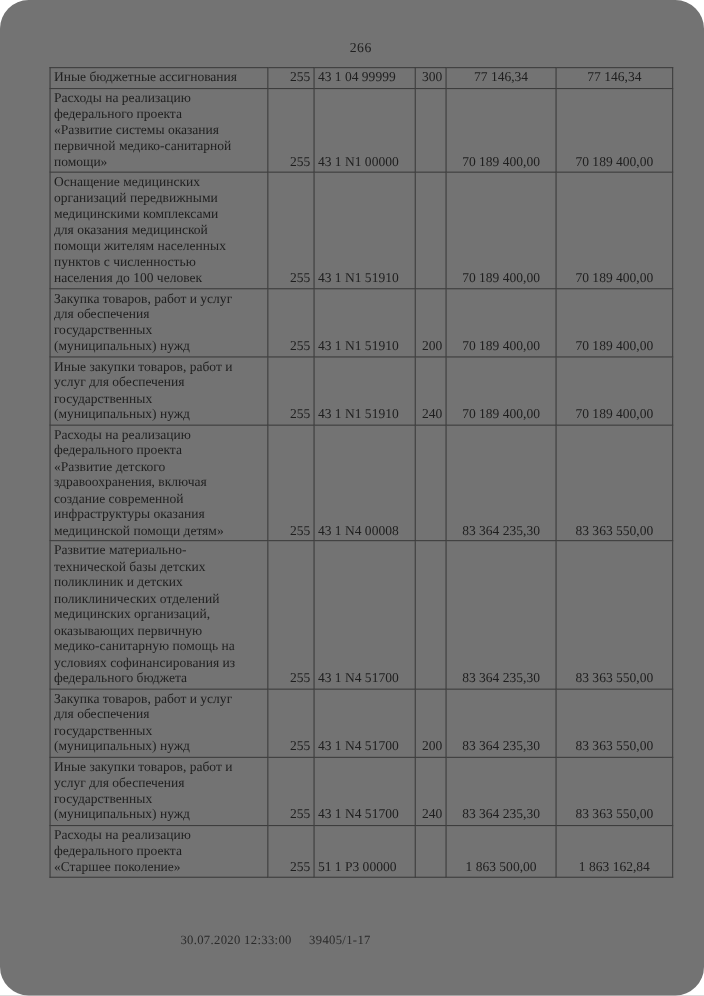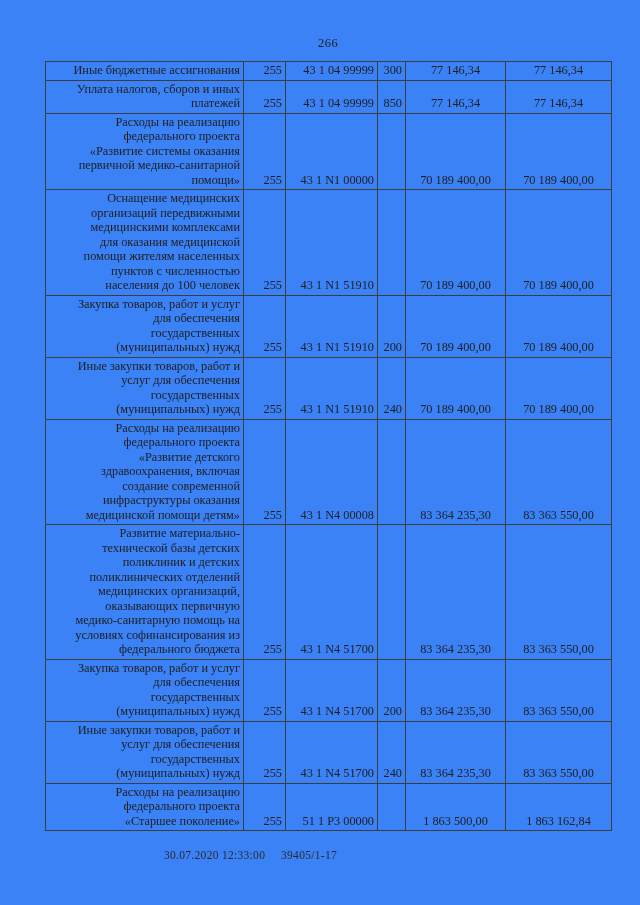--- a/index.html
+++ b/index.html
@@ -11,21 +11,22 @@
     width: 640px;
     height: 905px;
     position: relative;
     overflow: hidden;
     font-family: "Liberation Serif", "DejaVu Serif", serif;
     color: #1e1e1e;
   }
   .page {
     position: absolute;
     inset: 0;
-    background: #3b82f6;
+    background: #737373;
+    border-radius: 26px;
   }
   .page-number {
     position: absolute;
     top: 36px;
     left: 45px;
     width: 566px;
     text-align: center;
     font-size: 12.5px;
     letter-spacing: 0.5px;
   }
@@ -40,32 +41,32 @@
   table.budget td {
     border: 1px solid #3d3d3d;
     font-size: 12.3px;
     line-height: 14.5px;
     padding: 1px 3px 2px 3px;
     vertical-align: bottom;
     overflow: hidden;
   }
   td.cell-name {
     vertical-align: top;
-    text-align: right;
+    text-align: left;
     padding-left: 5px;
     padding-right: 3px;
     white-space: pre-line;
   }
   td.cell-grbs, td.cell-vr {
     text-align: right;
     padding-left: 1px;
     padding-right: 1px;
   }
   td.cell-csr {
-    text-align: right;
+    text-align: left;
     white-space: nowrap;
   }
   td.cell-amt {
     text-align: center;
     padding-right: 7px;
     white-space: nowrap;
   }
   .footer {
     position: absolute;
     top: 849px;
@@ -106,29 +107,20 @@
     <tbody>
     <tr>
       <td class="cell-name">Иные бюджетные ассигнования</td>
       <td class="cell-grbs">255</td>
       <td class="cell-csr">43 1 04 99999</td>
       <td class="cell-vr">300</td>
       <td class="cell-amt">77 146,34</td>
       <td class="cell-amt">77 146,34</td>
     </tr>
 
-    <tr>
-      <td class="cell-name">Уплата налогов, сборов и иных
-платежей</td>
-      <td class="cell-grbs">255</td>
-      <td class="cell-csr">43 1 04 99999</td>
-      <td class="cell-vr">850</td>
-      <td class="cell-amt">77 146,34</td>
-      <td class="cell-amt">77 146,34</td>
-    </tr>
 
     <tr>
       <td class="cell-name">Расходы на реализацию
 федерального проекта
 «Развитие системы оказания
 первичной медико-санитарной
 помощи»</td>
       <td class="cell-grbs">255</td>
       <td class="cell-csr">43 1 N1 00000</td>
       <td class="cell-vr"></td>

